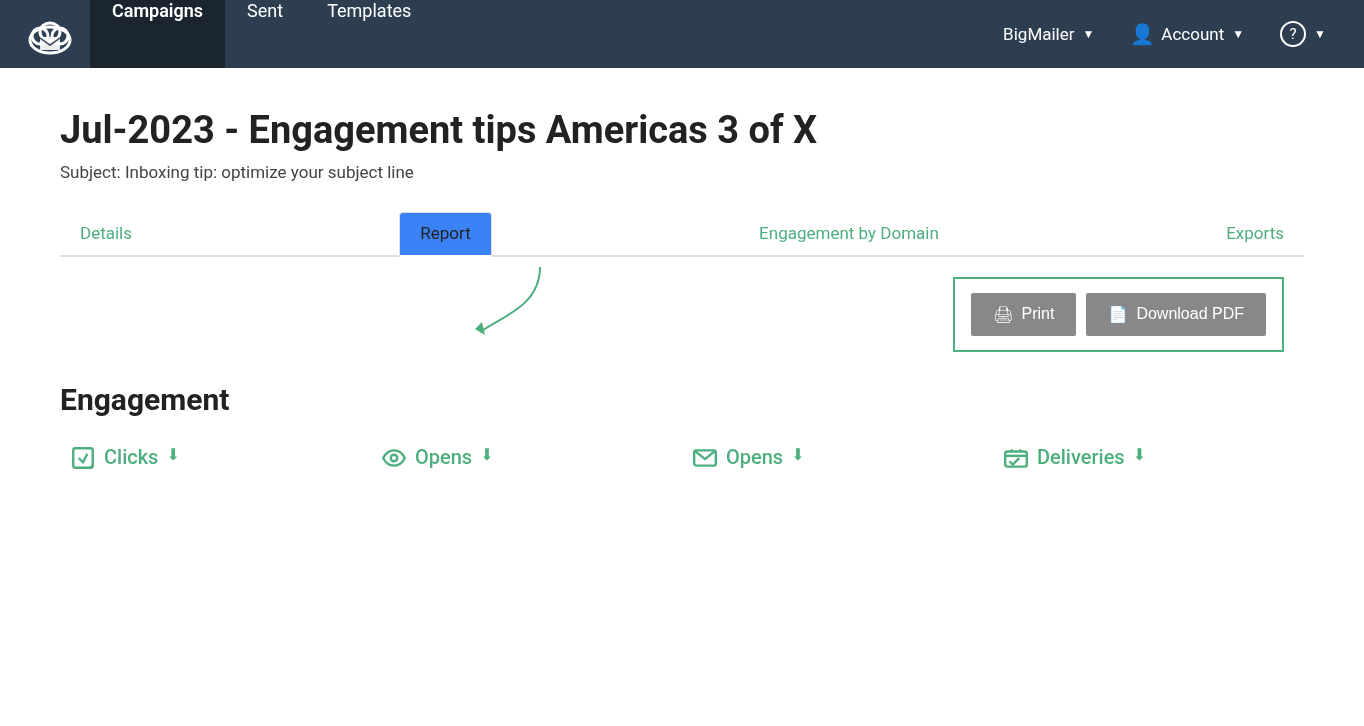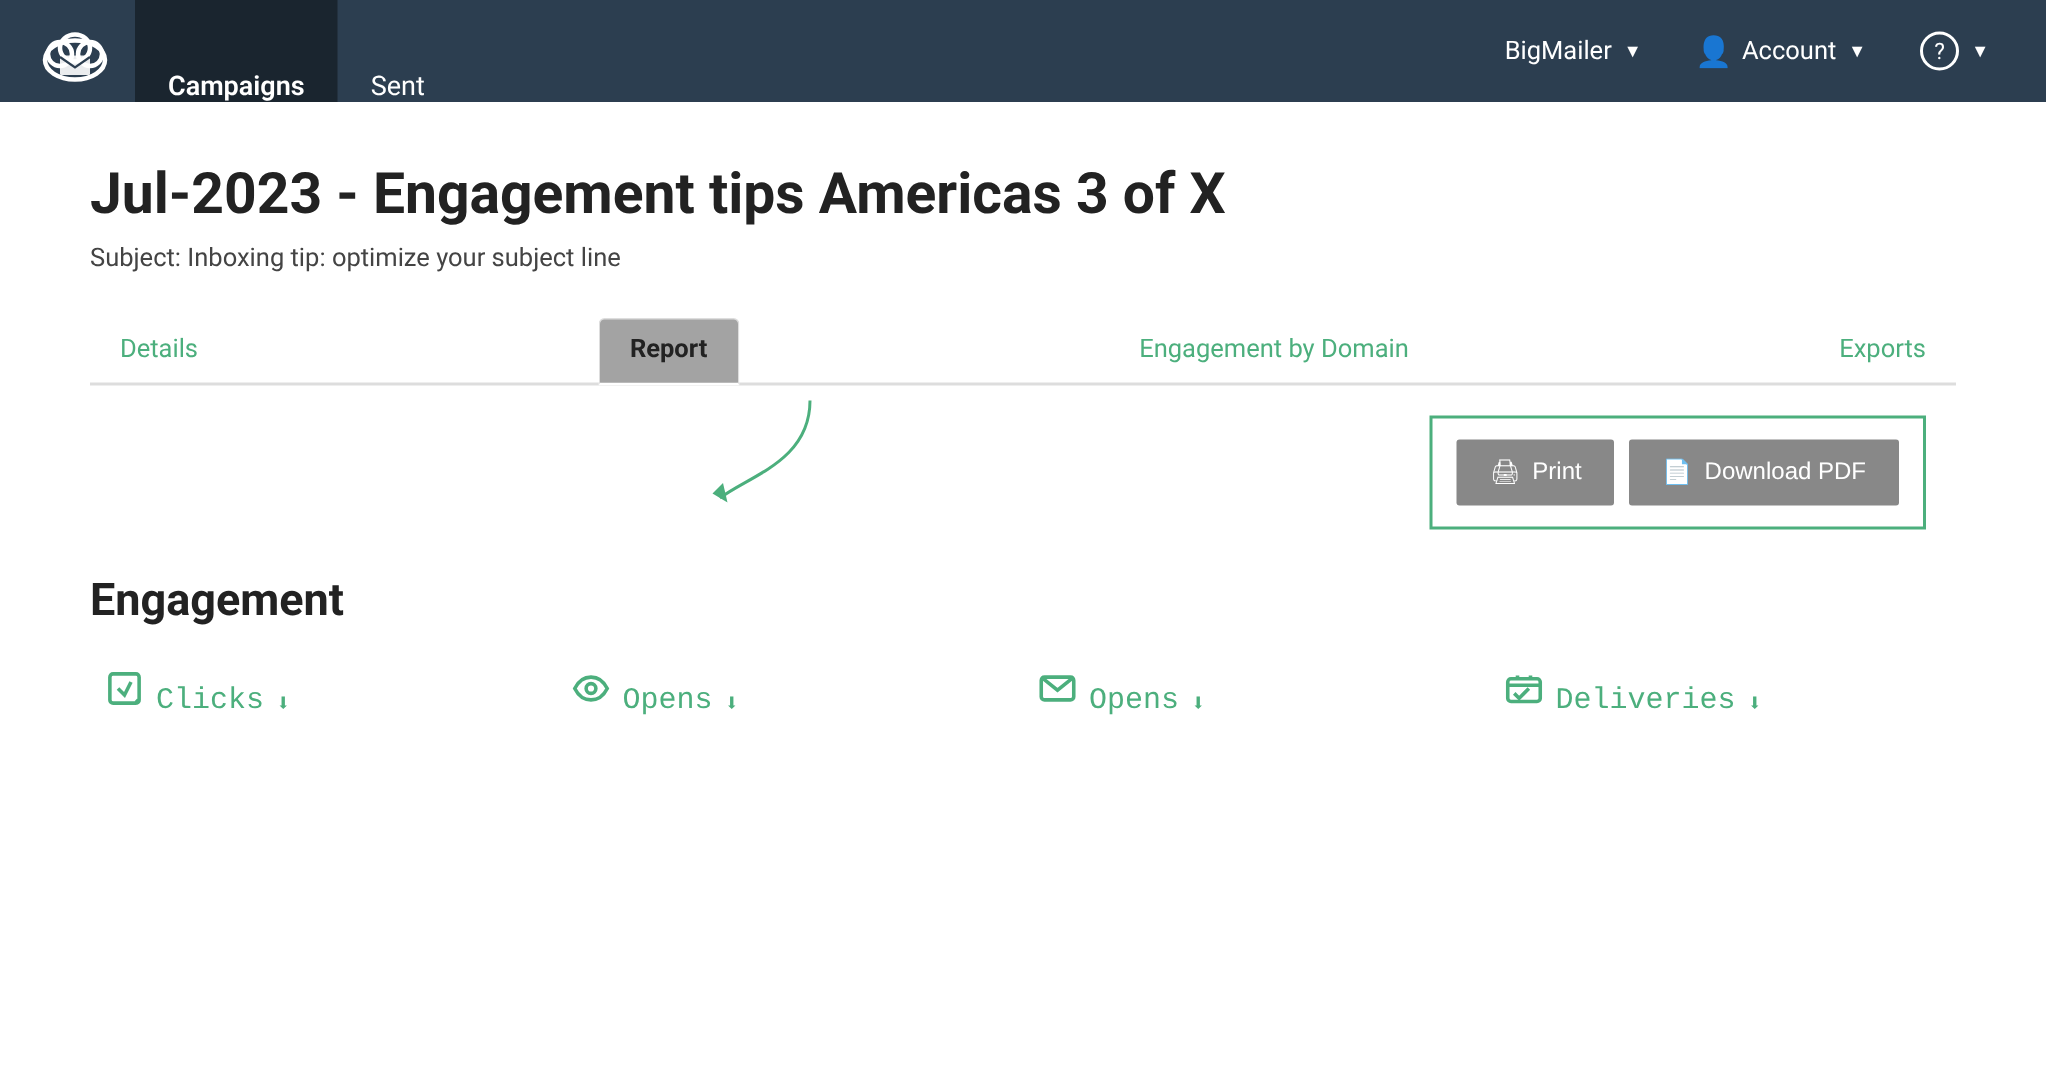--- a/index.html
+++ b/index.html
@@ -23,21 +23,21 @@
       margin-right: 10px;
     }
     .nav-logo svg { width: 48px; height: 44px; }
     .nav-item {
       color: #fff;
       font-size: 18px;
       font-weight: 400;
       padding: 0 22px;
       height: 68px;
       display: flex;
-      align-items: flex-end;
+      align-items: flex-start;
       cursor: pointer;
       white-space: nowrap;
     }
     .nav-item.active { background: #1a252f; font-weight: 600; }
     .nav-spacer { flex: 1; }
     .nav-right {
       display: flex;
       align-items: center;
       gap: 0;
     }
@@ -86,22 +86,22 @@
       padding: 10px 20px 12px 20px;
       font-size: 17px;
       cursor: pointer;
       color: #4caf7d;
       border: none;
       background: none;
       font-weight: 400;
     }
     .tab.active {
       color: #222;
-      font-weight: 700;
-      background: #a3a3a3;
+      font-weight: 400;
+      background: #3b82f6;
       border: 1px solid #ddd;
       border-bottom: 2px solid #fff;
       margin-bottom: -2px;
       border-radius: 4px 4px 0 0;
     }
 
     
     .annotation-area {
       position: relative;
       height: 80px;
@@ -150,27 +150,26 @@
     }
 
     
     .metrics-row {
       display: flex;
       gap: 0;
     }
     .metric-item {
       flex: 1;
       display: flex;
-      align-items: flex-end;
+      align-items: flex-start;
       gap: 8px;
       font-size: 20px;
       color: #4caf7d;
       font-weight: 500;
       padding: 8px 10px;
-      font-family: Liberation Mono, monospace;
     }
     .metric-icon {
       font-size: 22px;
     }
     .download-icon {
       font-size: 16px;
       color: #4caf7d;
     }
   </style>
 </head>
@@ -188,20 +187,23 @@
       <rect x="14" y="25" width="20" height="13" rx="1" fill="white" opacity="0.9"></rect>
       <polyline points="14,26 24,33 34,26" stroke="#2c3e50" stroke-width="1.5" fill="none"></polyline>
     </svg>
   </div>
 
   <div class="nav-item active">
     <span>Campaigns</span>
   </div>
   <div class="nav-item">
     <span>Sent</span>
+  </div>
+  <div class="nav-item">
+    <span>Templates</span>
   </div>
 
   <div class="nav-spacer"></div>
 
   <div class="nav-right">
     <div class="nav-right-item">
       <span>BigMailer</span>
       <span class="dropdown-arrow">▼</span>
     </div>
     <div class="nav-right-item">

